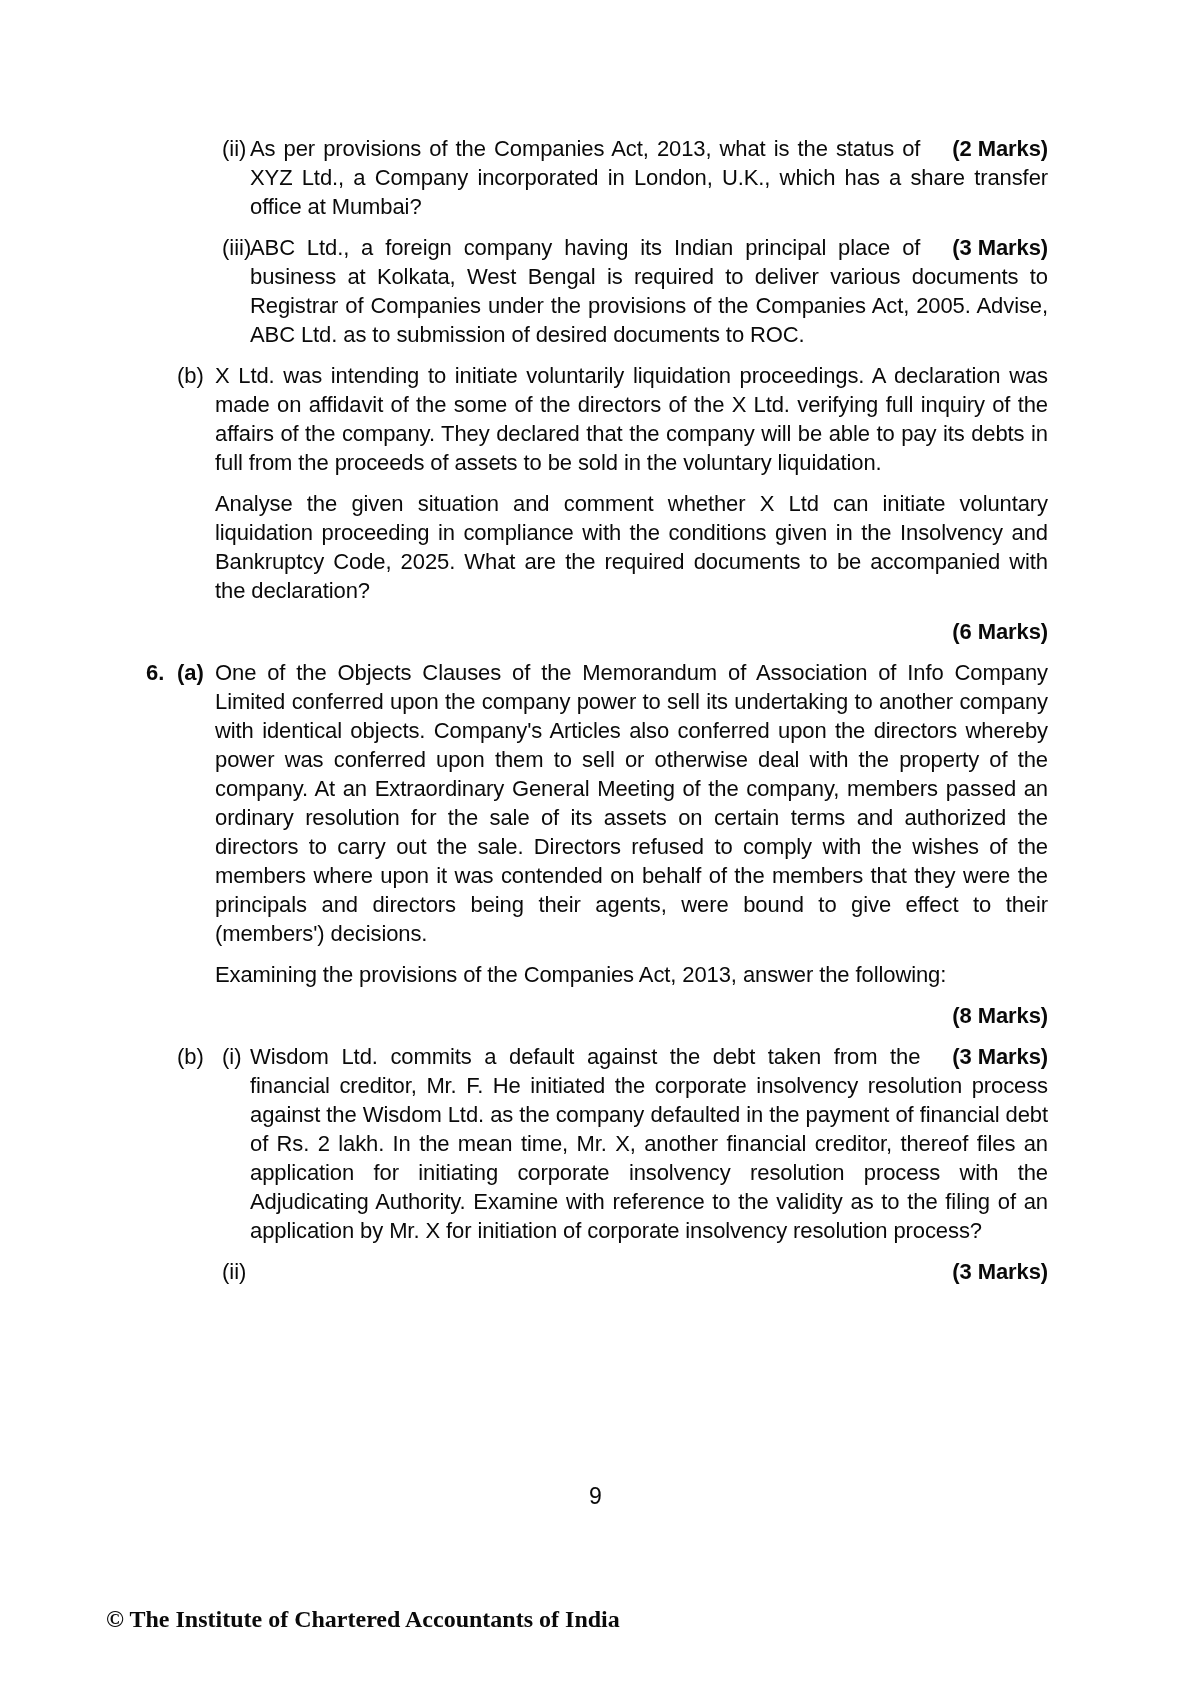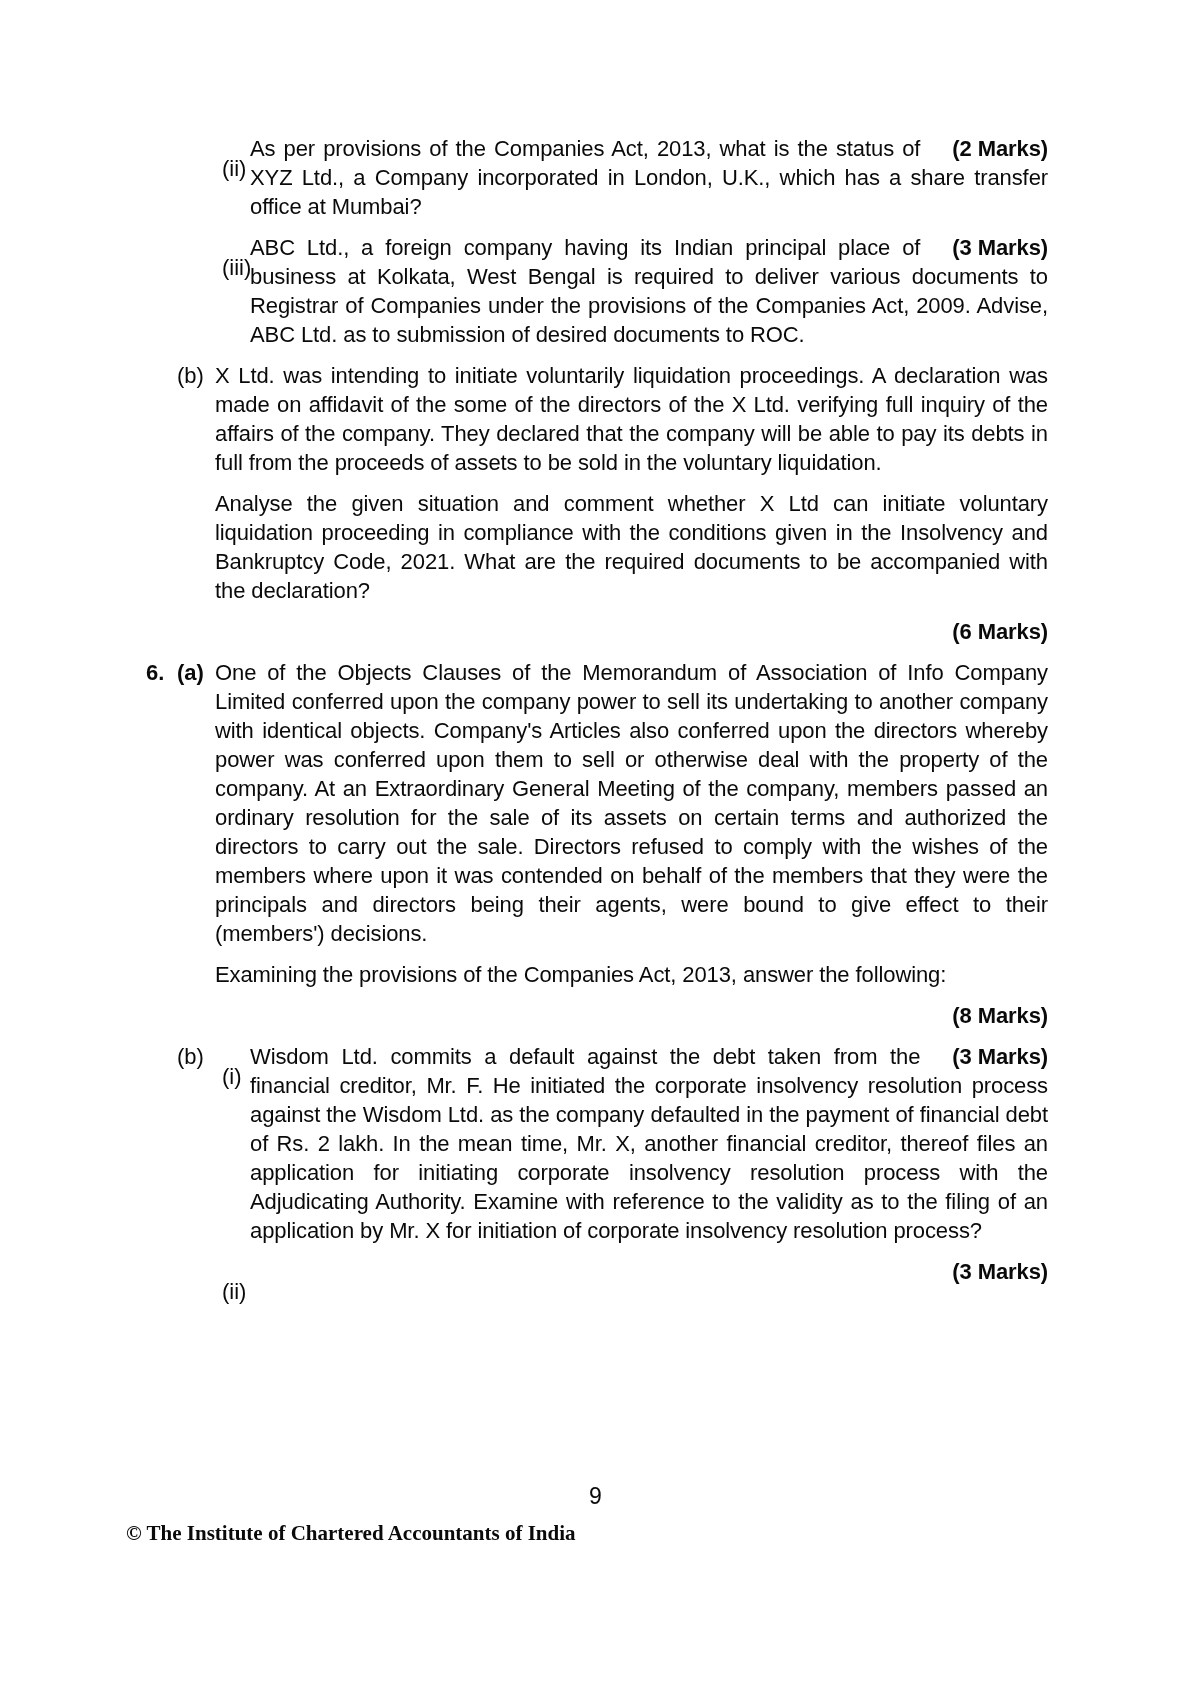--- a/index.html
+++ b/index.html
@@ -19,21 +19,21 @@
   .row { display: flex; align-items: flex-start; margin-top: 12px; }
   .row:first-child { margin-top: 0; }
   .row, .txt { font-size: 22px; line-height: 29px; }
   .sp-l2 { width: 31px; flex: 0 0 31px; }
   .sp-l3 { width: 76px; flex: 0 0 76px; }
   .sp-body { width: 69px; flex: 0 0 69px; }
   .mk-num { width: 31px; flex: 0 0 31px; font-weight: bold; }
   .mk-l2  { width: 38px; flex: 0 0 38px; }
   .mk-l2b { width: 38px; flex: 0 0 38px; font-weight: bold; }
   .mk-l2w { width: 45px; flex: 0 0 45px; }
-  .mk-l3  { width: 28px; flex: 0 0 28px; margin-top: 20px; }
+  .mk-l3  { width: 28px; flex: 0 0 28px; }
   .txt {
     flex: 1 1 auto;
     text-align: justify;
     letter-spacing: -0.1px;
   }
   .marks {
     float: right;
     font-weight: bold;
     padding-left: 32px;
   }
@@ -41,56 +41,55 @@
     position: absolute;
     left: 0; right: 0;
     top: 1483px;
     text-align: center;
     font-size: 23px;
     line-height: 26px;
   }
   .footer {
     position: absolute;
     left: 106px;
-    top: 1520px;
+    top: 1606px;
     font-family: "Liberation Serif", "DejaVu Serif", serif;
     font-weight: bold;
-    font-size: 21px;
+    font-size: 24px;
     line-height: 26px;
-    margin-left: 20px;
   }
 </style>
 </head>
 <body>
 
 <div class="page">
 
   <div class="content">
 
     <div class="row">
       <span class="sp-l3"></span>
       <span class="mk-l3">(ii)</span>
       <div class="txt"><span class="marks">(2 Marks)</span><span>As per provisions of the Companies Act, 2013, what is the status of XYZ Ltd., a Company incorporated in London, U.K., which has a share transfer office at Mumbai?</span></div>
     </div>
 
     <div class="row">
       <span class="sp-l3"></span>
       <span class="mk-l3">(iii)</span>
-      <div class="txt"><span class="marks">(3 Marks)</span><span>ABC Ltd., a foreign company having its Indian principal place of business at Kolkata, West Bengal is required to deliver various documents to Registrar of Companies under the provisions of the Companies Act, 2009. Advise, ABC Ltd. as to submission of desired documents to ROC.</span></div>
+      <div class="txt"><span class="marks">(3 Marks)</span><span>ABC Ltd., a foreign company having its Indian principal place of business at Kolkata, West Bengal is required to deliver various documents to Registrar of Companies under the provisions of the Companies Act, 2005. Advise, ABC Ltd. as to submission of desired documents to ROC.</span></div>
     </div>
 
     <div class="row">
       <span class="sp-l2"></span>
       <span class="mk-l2">(b)</span>
       <div class="txt"><span>X Ltd. was intending to initiate voluntarily liquidation proceedings. A declaration was made on affidavit of the some of the directors of the X Ltd. verifying full inquiry of the affairs of the company. They declared that the company will be able to pay its debts in full from the proceeds of assets to be sold in the voluntary liquidation.</span></div>
     </div>
 
     <div class="row">
       <span class="sp-body"></span>
-      <div class="txt"><span>Analyse the given situation and comment whether X Ltd can initiate voluntary liquidation proceeding in compliance with the conditions given in the Insolvency and Bankruptcy Code, 2021. What are the required documents to be accompanied with the declaration?</span></div>
+      <div class="txt"><span>Analyse the given situation and comment whether X Ltd can initiate voluntary liquidation proceeding in compliance with the conditions given in the Insolvency and Bankruptcy Code, 2025. What are the required documents to be accompanied with the declaration?</span></div>
     </div>
 
     <div class="row">
       <span class="sp-body"></span>
       <div class="txt"><span class="marks">(6 Marks)</span></div>
     </div>
 
     <div class="row">
       <span class="mk-num">6.</span>
       <span class="mk-l2b">(a)</span>

